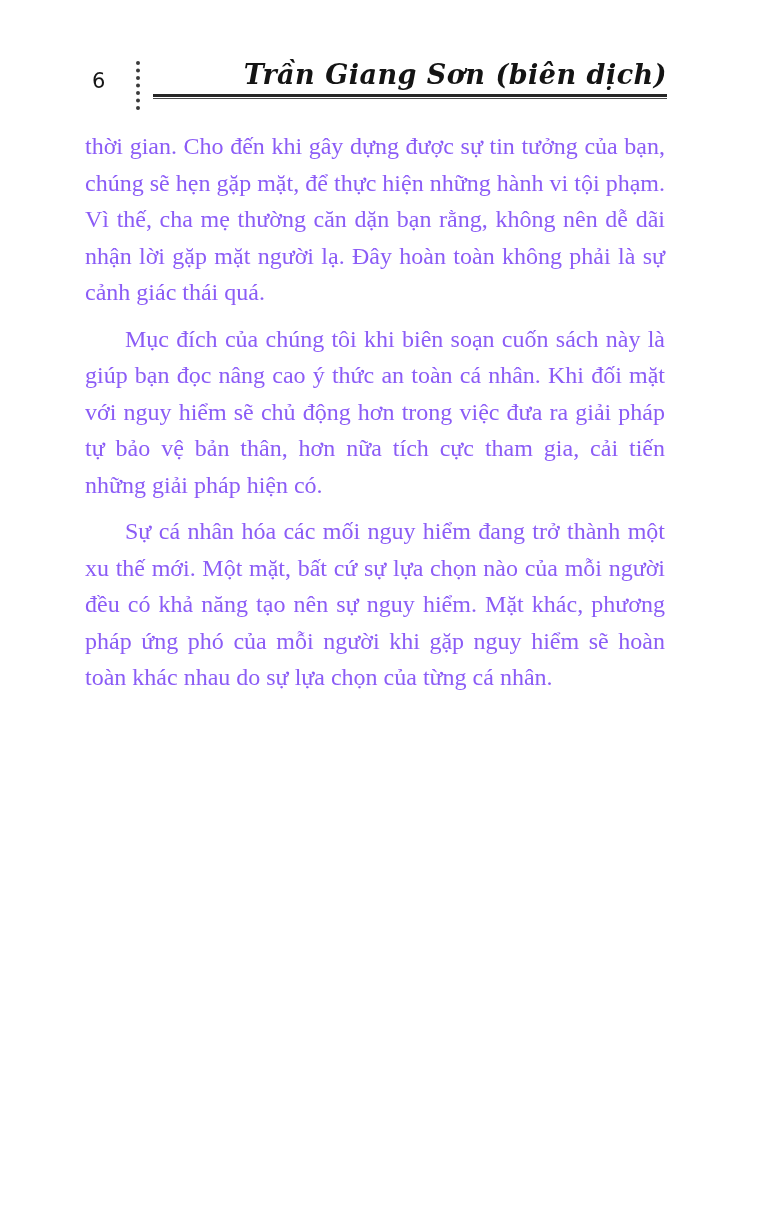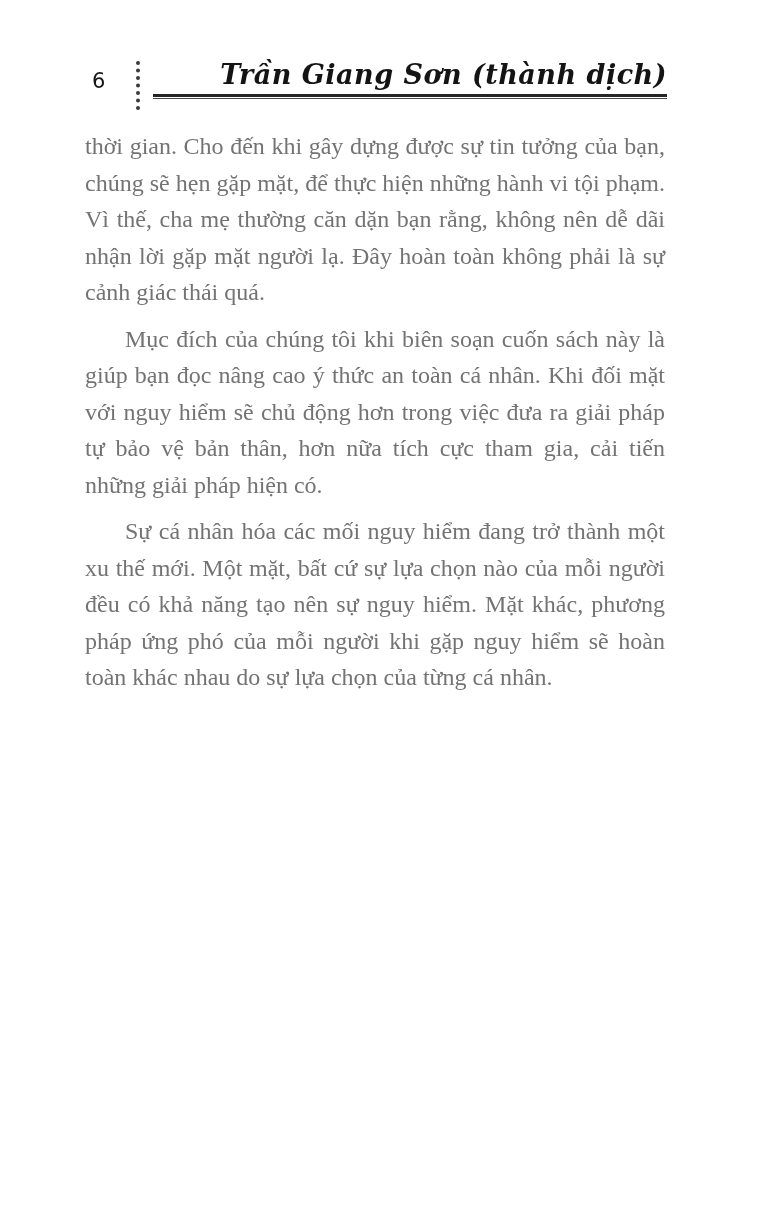--- a/index.html
+++ b/index.html
@@ -75,40 +75,40 @@
 
   
   .body-text {
     position: absolute;
     top: 128px;
     left: 85px;
     width: 580px;
     font-size: 24px;
     line-height: 36.5px;
     text-align: justify;
-    color: #737373;
+    color: #8b5cf6;
   }
   .body-text p {
     margin: 0 0 10px 0;
   }
   .body-text p.indent {
     text-indent: 40px;
   }
 </style>
 </head>
 <body>
 
 <div class="page">
 
   <div class="header">
     <div class="page-number">6</div>
 
     <div class="ornament-vline"></div>
 
-    <div class="author-script">Trần Giang Sơn (thành dịch)</div>
+    <div class="author-script">Trần Giang Sơn (biên dịch)</div>
 
     <div class="header-rule">
       <div class="thick"></div>
       <div class="thin"></div>
     </div>
   </div>
 
   <div class="body-text">
     <p>thời gian. Cho đến khi gây dựng được sự tin tưởng của bạn, chúng sẽ hẹn gặp mặt, để thực hiện những hành vi tội phạm. Vì thế, cha mẹ thường căn dặn bạn rằng, không nên dễ dãi nhận lời gặp mặt người lạ. Đây hoàn toàn không phải là sự cảnh giác thái quá.</p>
     <p class="indent">Mục đích của chúng tôi khi biên soạn cuốn sách này là giúp bạn đọc nâng cao ý thức an toàn cá nhân. Khi đối mặt với nguy hiểm sẽ chủ động hơn trong việc đưa ra giải pháp tự bảo vệ bản thân, hơn nữa tích cực tham gia, cải tiến những giải pháp hiện có.</p>

